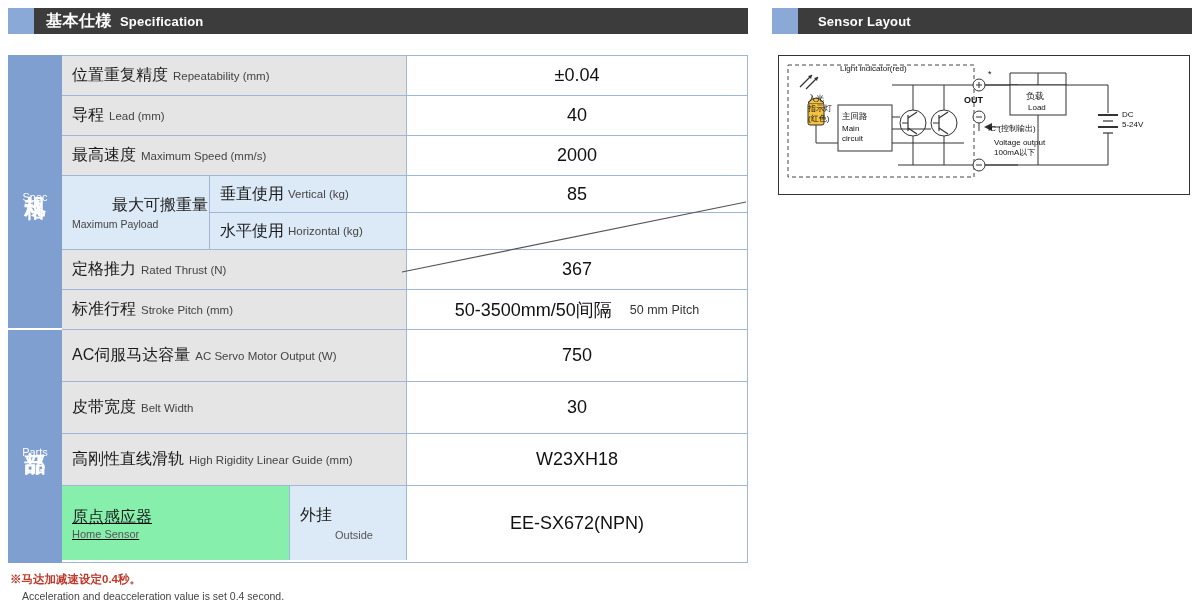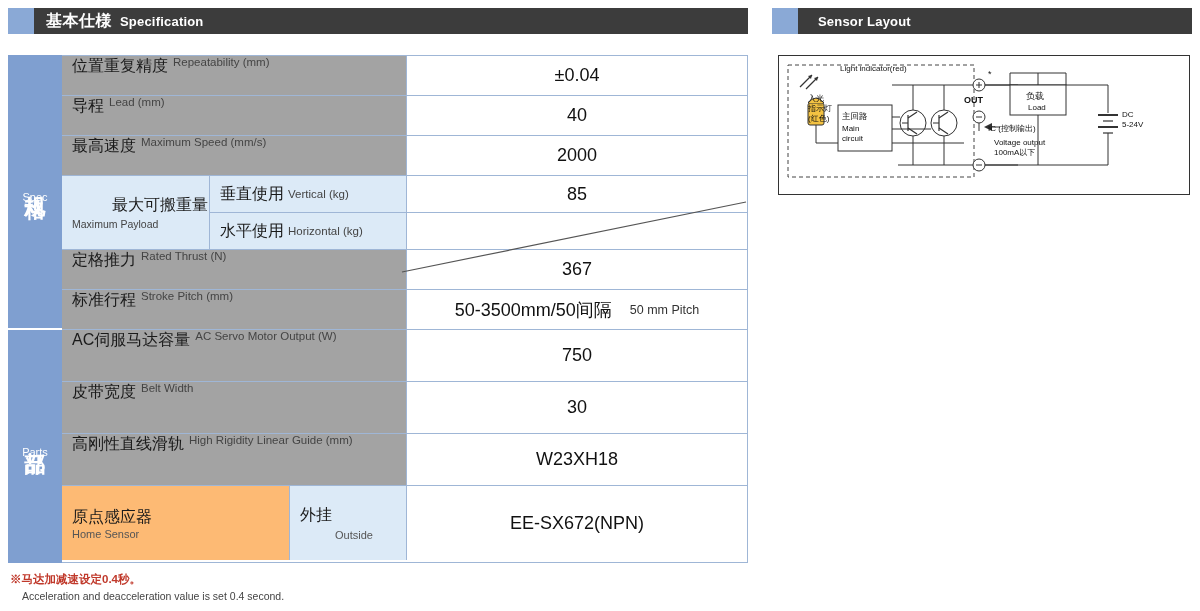--- a/index.html
+++ b/index.html
@@ -94,22 +94,23 @@
     display: flex;
     border-bottom: 1px solid #9fb6d6;
     position: relative;
   }
   .rows .row:last-child { border-bottom: none; }
   .rows { border: 1px solid #9fb6d6; border-left: none; }
 
   .lbl {
     width: 345px;
     flex: none;
-    background: #a3a3a3;
-    display: flex;
+    background: #e5e5e5;
+    display: flex;
+    align-items: center;
     padding: 0 6px 0 10px;
     border-right: 1px solid #9fb6d6;
   }
   .lbl .cn { font-size: 16px; color: #1a1a1a; white-space: nowrap; }
   .lbl .en { font-size: 11.5px; color: #444; margin-left: 5px; white-space: nowrap; }
 
   .lbl-main {
     width: 148px;
     flex: none;
     background: #dceaf7;
@@ -178,27 +179,28 @@
   #row-thrust { height: 40px; }
   #row-stroke { height: 40px; }
   #row-motor { height: 52px; }
   #row-belt { height: 52px; }
   #row-guide { height: 52px; }
   #row-home { height: 74px; }
 
   .lbl-home {
     width: 228px;
     flex: none;
-    background: #fdba74;
+    background: #86efac;
     display: flex;
     flex-direction: column;
     align-items: flex-start;
     justify-content: center;
     padding-left: 10px;
     border-right: 1px solid #9fb6d6;
+    text-decoration: underline;
   }
   .lbl-home .cn { font-size: 16px; color: #1a1a1a; }
   .lbl-home .en { font-size: 11px; color: #555; margin-top: 0; }
   .lbl-out {
     width: 117px;
     flex: none;
     background: #dceaf7;
     display: flex;
     flex-direction: column;
     align-items: flex-start;

